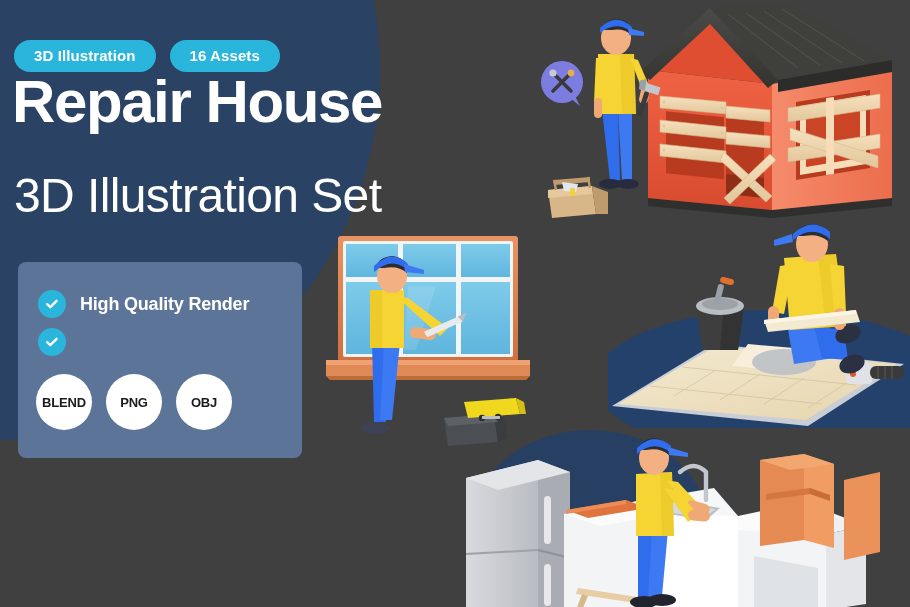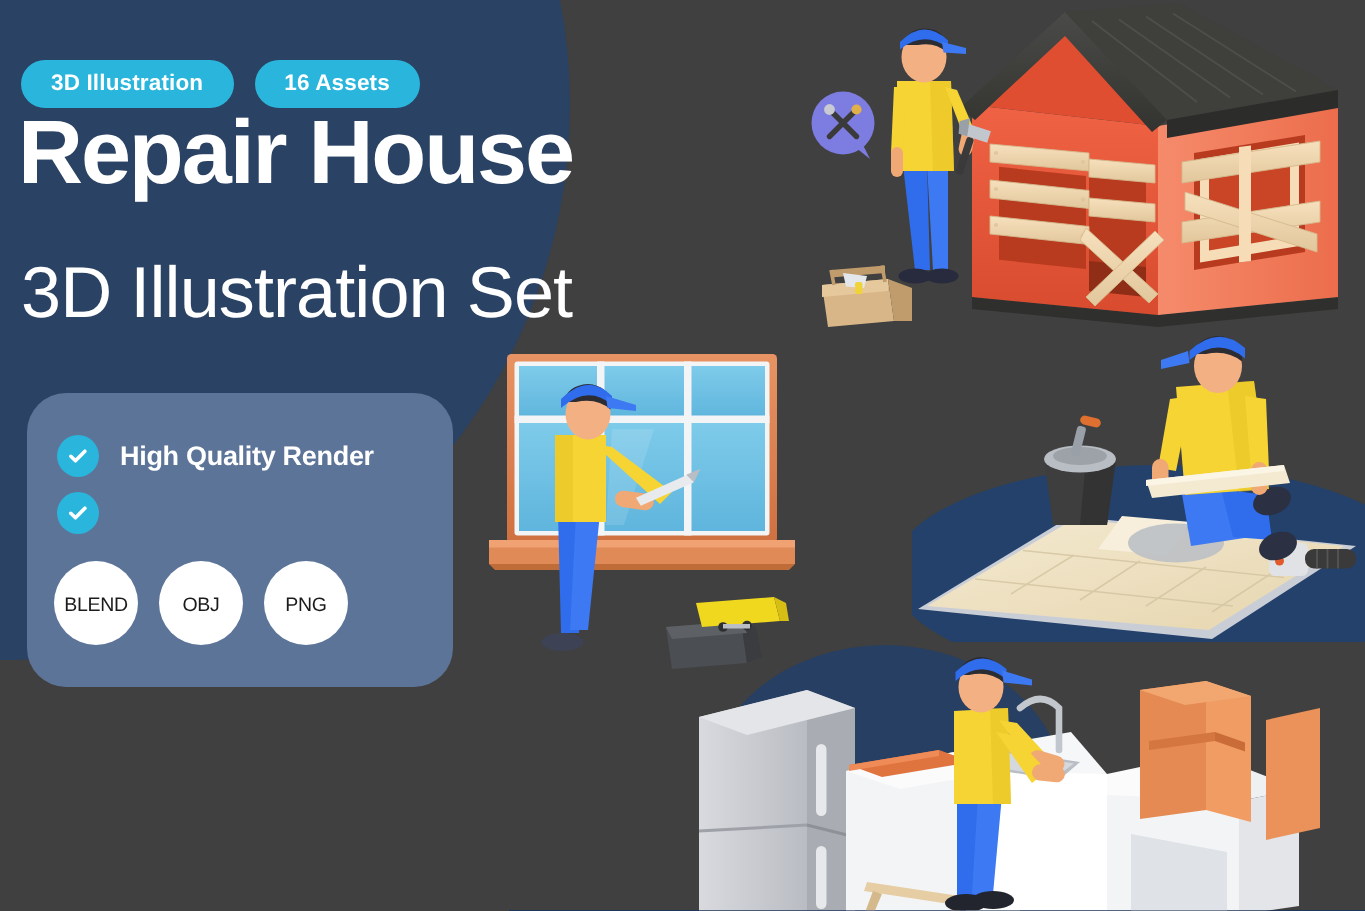--- a/index.html
+++ b/index.html
@@ -85,21 +85,21 @@
     white-space: nowrap;
   }
 
   
   .card {
     position: absolute;
     left: 18px;
     top: 262px;
     width: 284px;
     height: 196px;
-    border-radius: 26px;
+    border-radius: 8px;
     background: #5d7499;
     z-index: 6;
   }
   .feature {
     position: absolute;
     display: flex;
     align-items: center;
     gap: 14px;
     left: 20px;
   }
@@ -133,21 +133,21 @@
   .format-pill {
     width: 56px;
     height: 56px;
     border-radius: 50%;
     background: #ffffff;
     color: #1b1b1b;
     display: flex;
     align-items: center;
     justify-content: center;
     font-size: 13px;
-    font-weight: 400;
+    font-weight: 700;
     letter-spacing: -.2px;
   }
 
   
   .illus { position: absolute; }
   .illus svg { display: block; }
 
   #illus-house  { left: 540px; top: 2px;   width: 372px; height: 222px; }
   #illus-window { left: 312px; top: 232px; width: 252px; height: 222px; }
   #illus-floor  { left: 608px; top: 222px; width: 304px; height: 206px; }
@@ -183,22 +183,22 @@
     <div class="feature f1">
       <span class="check">
         <svg width="16" height="16" viewBox="0 0 16 16">
           <path d="M3.2 8.2 L6.3 11.2 L12.6 4.8" fill="none" stroke="#ffffff" stroke-width="2.4" stroke-linecap="round" stroke-linejoin="round"></path>
         </svg>
       </span>
     </div>
 
     <div class="formats">
       <div class="format-pill">BLEND</div>
+      <div class="format-pill">PNG</div>
       <div class="format-pill">OBJ</div>
-      <div class="format-pill">PNG</div>
     </div>
   </div>
 
   <div class="illus" id="illus-house">
     <svg viewBox="0 0 372 222" width="372" height="222">
       <defs>
         <linearGradient id="hWall" x1="0" y1="0" x2="0" y2="1">
           <stop offset="0" stop-color="#ef6244"></stop>
             <stop offset="1" stop-color="#d94b2e"></stop>
         </linearGradient>

